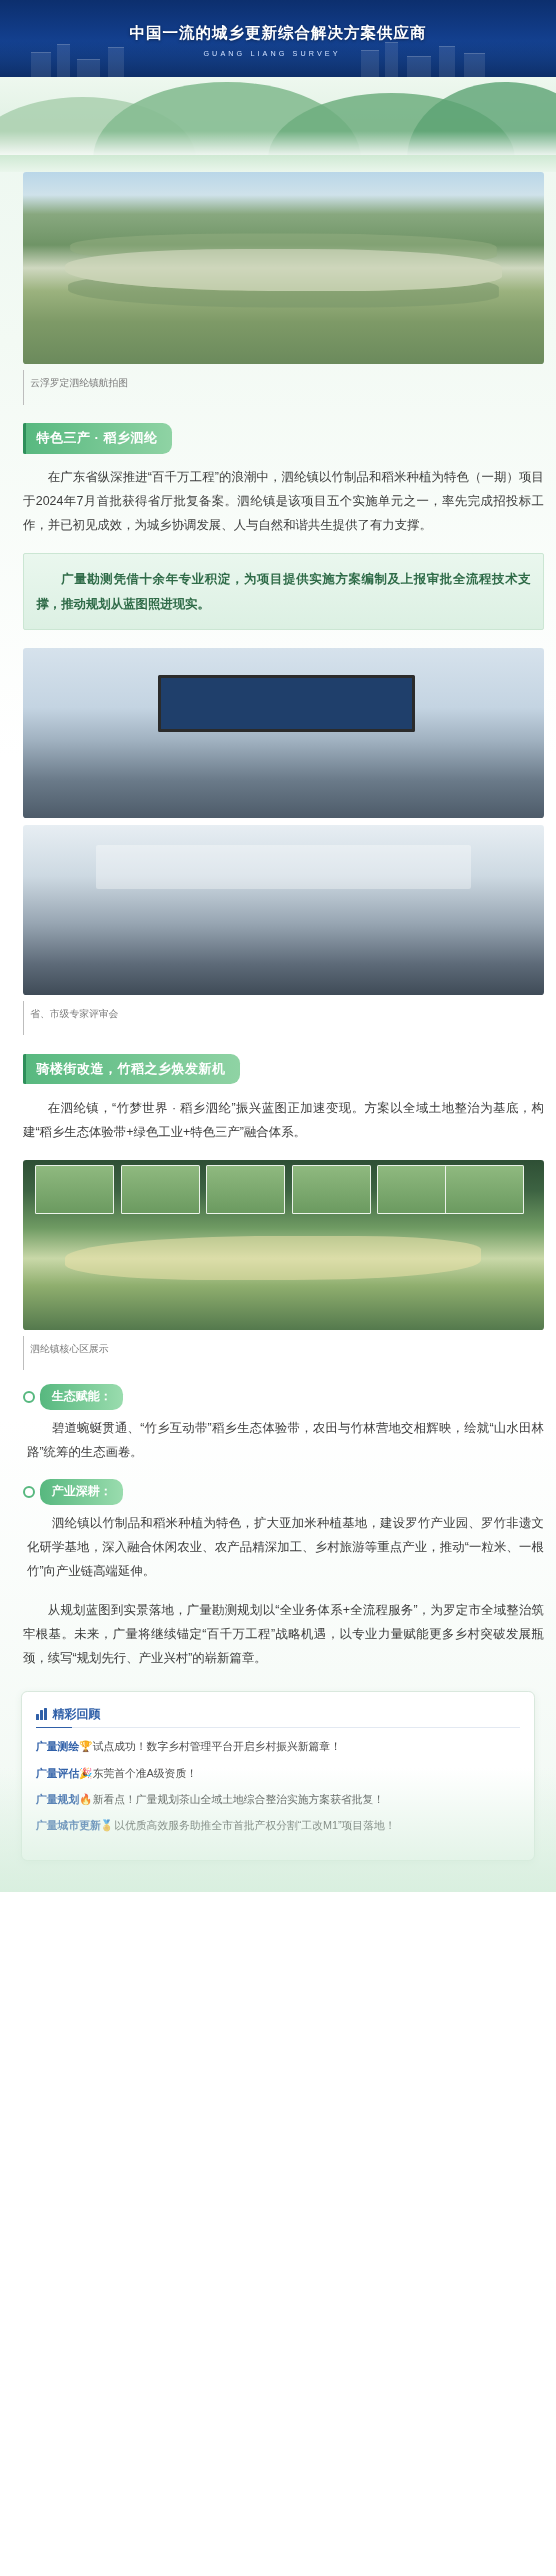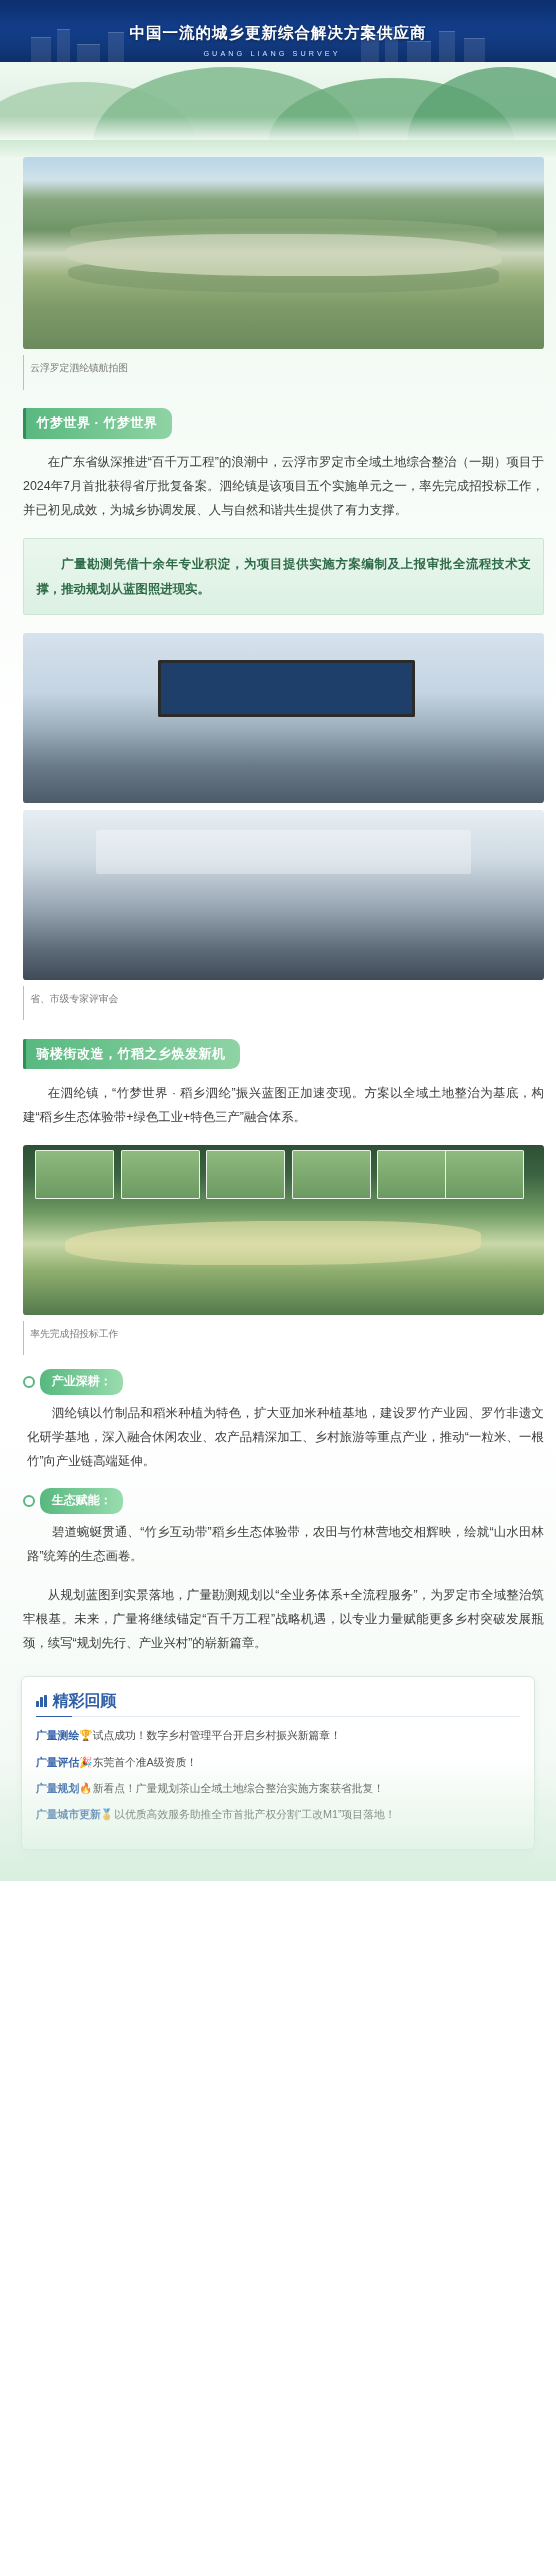--- a/index.html
+++ b/index.html
@@ -16,21 +16,21 @@
     width: 556px;
     position: relative;
     background: linear-gradient(180deg, #eaf6ee 0%, #f3faf4 18%, #ffffff 40%, #ffffff 75%, #f0f8f2 100%);
     overflow: hidden;
   }
 
   
   .banner {
     position: relative;
     width: 556px;
-    height: 62px;
+    height: 77px;
     background: linear-gradient(180deg, #0c2f6e 0%, #123d8a 45%, #1b52a8 100%);
     overflow: hidden;
   }
   .banner .skyline {
     position: absolute;
     left: 0; right: 0; bottom: 0;
     height: 36px;
     background:
       linear-gradient(180deg, rgba(13,48,110,0) 0%, rgba(9,34,82,0.75) 100%);
   }
@@ -264,21 +264,21 @@
     background: #ffffff;
     border: 0.5px solid #d9e8dd;
     border-radius: 6.2px;
     box-shadow: 0 2.1px 7.2px rgba(90,140,110,0.10);
     padding: 13.4px 14.4px 17.5px 14.4px;
   }
   .recap-title {
     display: flex;
     align-items: center;
     gap: 5.2px;
-    font-size: 16px;
+    font-size: 12px;
     font-weight: bold;
     color: #2f5fa8;
     margin-bottom: 4.1px;
   }
   .recap-title .bars {
     display: inline-block;
     width: 11.3px; height: 12.4px;
     position: relative;
     flex: none;
   }
@@ -348,22 +348,22 @@
     <div class="ground"></div>
   </div>
 
   <div class="content">
 
     
     <div class="photo photo-aerial"></div>
     <div class="caption">云浮罗定泗纶镇航拍图</div>
 
     
-    <div class="sec-head">竹梦世界 · 竹梦世界</div>
-    <p class="body">在广东省纵深推进“百千万工程”的浪潮中，云浮市罗定市全域土地综合整治（一期）项目于2024年7月首批获得省厅批复备案。泗纶镇是该项目五个实施单元之一，率先完成招投标工作，并已初见成效，为城乡协调发展、人与自然和谐共生提供了有力支撑。</p>
+    <div class="sec-head">特色三产 · 稻乡泗纶</div>
+    <p class="body">在广东省纵深推进“百千万工程”的浪潮中，泗纶镇以竹制品和稻米种植为特色（一期）项目于2024年7月首批获得省厅批复备案。泗纶镇是该项目五个实施单元之一，率先完成招投标工作，并已初见成效，为城乡协调发展、人与自然和谐共生提供了有力支撑。</p>
 
     
     <div class="highlight">
       <p>广量勘测凭借十余年专业积淀，为项目提供实施方案编制及上报审批全流程技术支撑，推动规划从蓝图照进现实。</p>
     </div>
 
     
     <div class="photo photo-meeting1"></div>
     <div style="height:7.2px"></div>
     <div class="photo photo-meeting2"></div>
@@ -375,37 +375,37 @@
 
     
     <div class="photo photo-map">
       <div class="map-swatch" style="left:12.4px;"></div>
       <div class="map-swatch" style="left:98px;"></div>
       <div class="map-swatch" style="left:183px;"></div>
       <div class="map-swatch" style="left:269px;"></div>
       <div class="map-swatch" style="left:354px;"></div>
       <div class="map-swatch" style="left:422px;"></div>
     </div>
-    <div class="caption">率先完成招投标工作</div>
-
-    
+    <div class="caption">泗纶镇核心区展示</div>
+
+    
+    <div class="bullet-block">
+      <div class="bullet-head">
+        <span class="bullet-dot"></span>
+        <span class="bullet-label">生态赋能：</span>
+      </div>
+      <p class="bullet-body">碧道蜿蜒贯通、“竹乡互动带”稻乡生态体验带，农田与竹林营地交相辉映，绘就“山水田林路”统筹的生态画卷。</p>
+    </div>
+
     <div class="bullet-block">
       <div class="bullet-head">
         <span class="bullet-dot"></span>
         <span class="bullet-label">产业深耕：</span>
       </div>
       <p class="bullet-body">泗纶镇以竹制品和稻米种植为特色，扩大亚加米种植基地，建设罗竹产业园、罗竹非遗文化研学基地，深入融合休闲农业、农产品精深加工、乡村旅游等重点产业，推动“一粒米、一根竹”向产业链高端延伸。</p>
-    </div>
-
-    <div class="bullet-block">
-      <div class="bullet-head">
-        <span class="bullet-dot"></span>
-        <span class="bullet-label">生态赋能：</span>
-      </div>
-      <p class="bullet-body">碧道蜿蜒贯通、“竹乡互动带”稻乡生态体验带，农田与竹林营地交相辉映，绘就“山水田林路”统筹的生态画卷。</p>
     </div>
 
 
     
     <p class="body">从规划蓝图到实景落地，广量勘测规划以“全业务体系+全流程服务”，为罗定市全域整治筑牢根基。未来，广量将继续锚定“百千万工程”战略机遇，以专业力量赋能更多乡村突破发展瓶颈，续写“规划先行、产业兴村”的崭新篇章。</p>
 
   </div>
 
   <div class="recap">
     <div class="recap-title">

